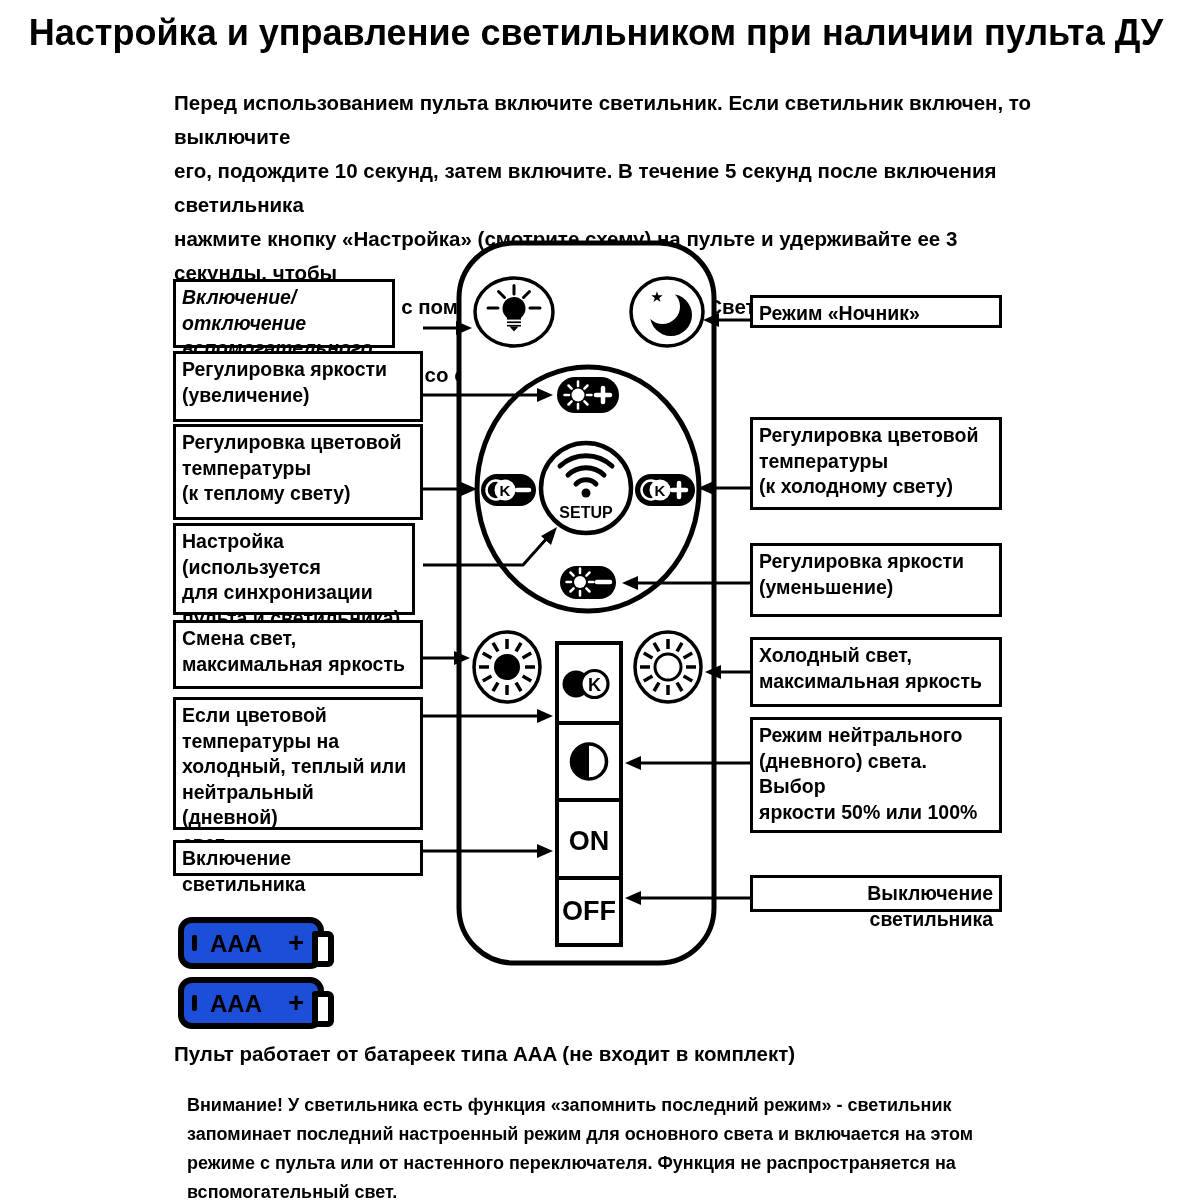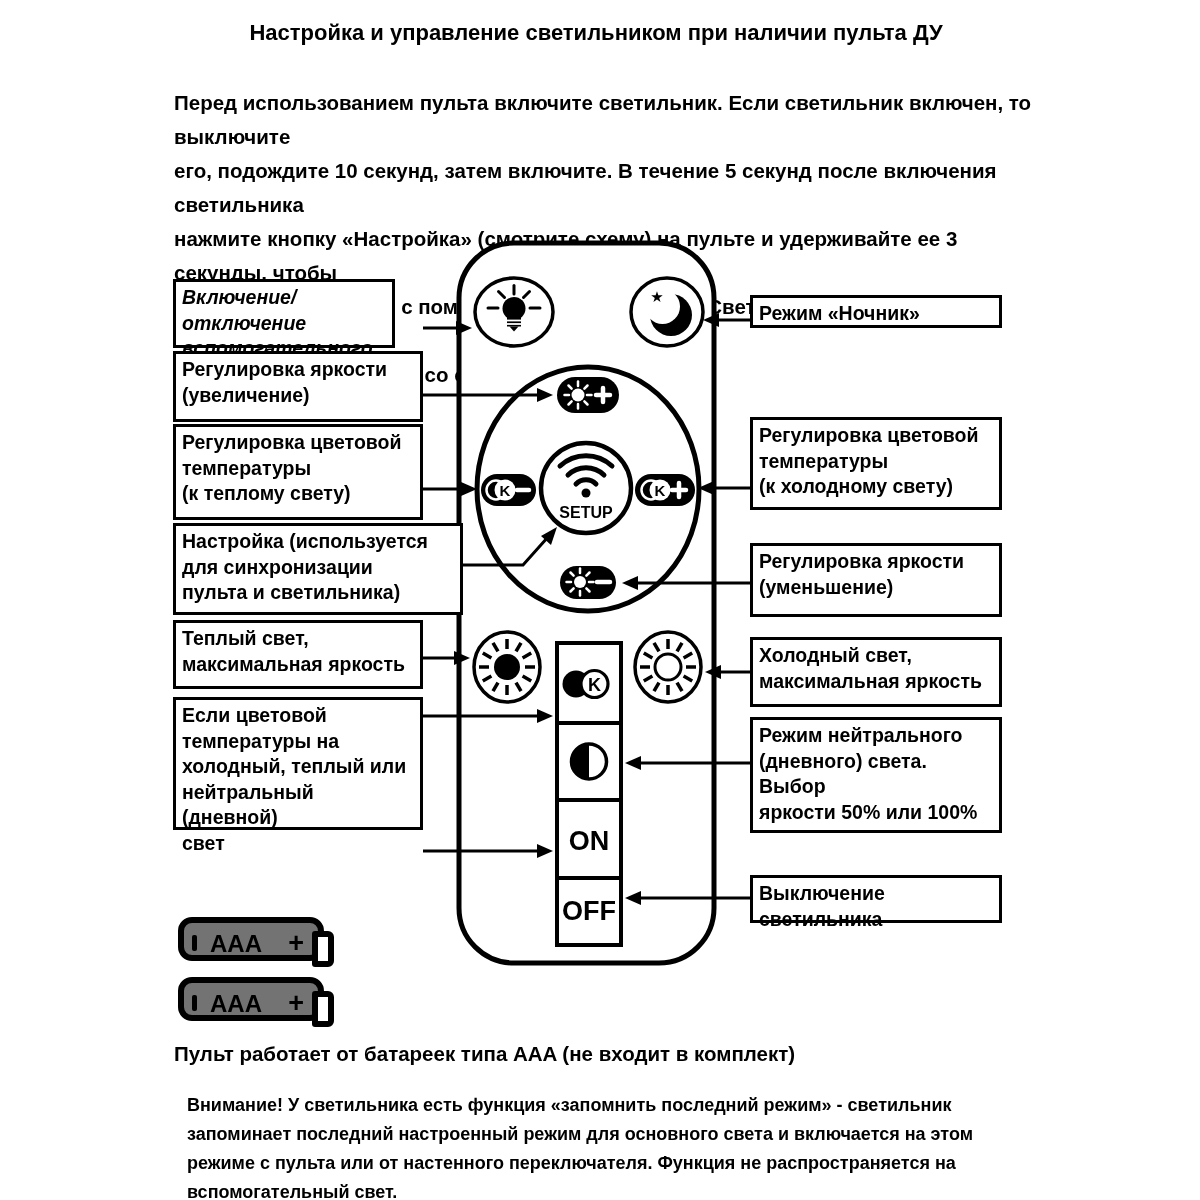--- a/index.html
+++ b/index.html
@@ -1,29 +1,29 @@
 <!DOCTYPE html>
 <html><head>
 <meta charset="utf-8">
 <style>
   html,body{margin:0;padding:0;background:#fff;}
   #page{position:relative;width:1200px;height:1200px;background:#fff;color:#000;
         font-family:"Liberation Sans",sans-serif;font-weight:700;overflow:hidden;}
   #page-title{position:absolute;left:0;right:8px;top:16px;text-align:center;
-        font-size:22px;line-height:34px;margin:0;}
+        font-size:36px;line-height:34px;margin:0;}
   .intro{position:absolute;left:174px;top:86px;width:880px;font-size:20.5px;
         line-height:34px;white-space:pre-line;}
   .callout{position:absolute;border:3px solid #000;box-sizing:border-box;
         font-size:19.5px;line-height:25.5px;padding:3px 6px;white-space:pre-line;
         background:#fff;}
   svg{position:absolute;left:0;top:0;}
   svg text{font-family:"Liberation Sans",sans-serif;font-weight:700;}
   svg text.star{font-family:"DejaVu Sans",sans-serif;}
-  .battery{position:absolute;left:178px;width:146px;height:44px;border:6px solid #000;
-        border-radius:14px;box-sizing:border-box;background:#737373;}
+  .battery{position:absolute;left:178px;width:146px;height:52px;border:6px solid #000;
+        border-radius:14px;box-sizing:border-box;background:#1d4ed8;}
   .battery .term{position:absolute;left:8px;top:12px;width:5px;height:16px;
         background:#000;border-radius:2px;}
   .battery .atype{position:absolute;left:26px;top:7px;font-size:24px;}
   .battery .plus{position:absolute;right:14px;top:5px;font-size:27px;}
   .battery .nub{position:absolute;right:-16px;top:8px;width:10px;height:24px;
         border:6px solid #000;border-radius:3px 6px 6px 3px;background:#fff;}
   .note{position:absolute;left:174px;top:1042px;width:900px;font-size:20.5px;}
   .warning{position:absolute;left:187px;top:1083px;width:900px;font-size:18px;
         line-height:29px;white-space:pre-line;margin-top:8px;}
 </style>
@@ -230,43 +230,44 @@
     </g>
   </svg>
 
   <div class="callout" style="left:173px;top:279px;width:222px;height:69px;font-style:italic;">Включение/отключение
 вспомогательного света</div>
   <div class="callout" style="left:173px;top:351px;width:250px;height:71px;">Регулировка яркости
 (увеличение)</div>
   <div class="callout" style="left:173px;top:424px;width:250px;height:96px;">Регулировка цветовой
 температуры
 (к теплому свету)</div>
-  <div class="callout" style="left:173px;top:523px;width:290px;height:92px;">Настройка (используется
+  <div class="callout" style="left:173px;top:523px;width:242px;height:92px;">Настройка (используется
 для синхронизации
 пульта и светильника)</div>
-  <div class="callout" style="left:173px;top:620px;width:250px;height:69px;">Теплый свет,
+  <div class="callout" style="left:173px;top:620px;width:250px;height:69px;">Смена свет,
 максимальная яркость</div>
   <div class="callout" style="left:173px;top:697px;width:250px;height:133px;">Если цветовой
 температуры на
 холодный, теплый или
 нейтральный (дневной)
 свет</div>
+  <div class="callout" style="left:173px;top:840px;width:250px;height:36px;">Включение светильника</div>
 
   <div class="callout" style="left:750px;top:295px;width:252px;height:33px;">Режим «Ночник»</div>
   <div class="callout" style="left:750px;top:417px;width:252px;height:93px;">Регулировка цветовой
 температуры
 (к холодному свету)</div>
   <div class="callout" style="left:750px;top:543px;width:252px;height:74px;">Регулировка яркости
 (уменьшение)</div>
   <div class="callout" style="left:750px;top:637px;width:252px;height:70px;">Холодный свет,
 максимальная яркость</div>
   <div class="callout" style="left:750px;top:717px;width:252px;height:116px;">Режим нейтрального
 (дневного) света. Выбор
 яркости 50% или 100%</div>
-  <div class="callout" style="left:750px;top:875px;width:252px;height:48px;">Выключение светильника</div>
+  <div class="callout" style="left:750px;top:875px;width:252px;height:37px;text-align:right;">Выключение светильника</div>
 
   <div class="battery" style="top:917px;">
     <div class="term"></div>
     <span class="atype">AAA</span>
     <span class="plus">+</span>
     <div class="nub"></div>
   </div>
   <div class="battery" style="top:977px;">
     <div class="term"></div>
     <span class="atype">AAA</span>

